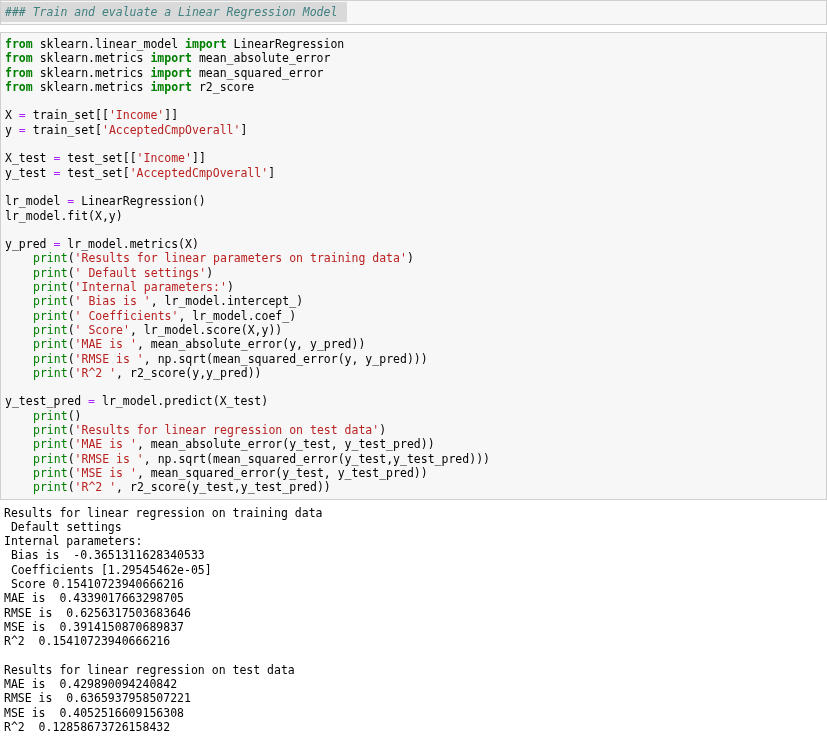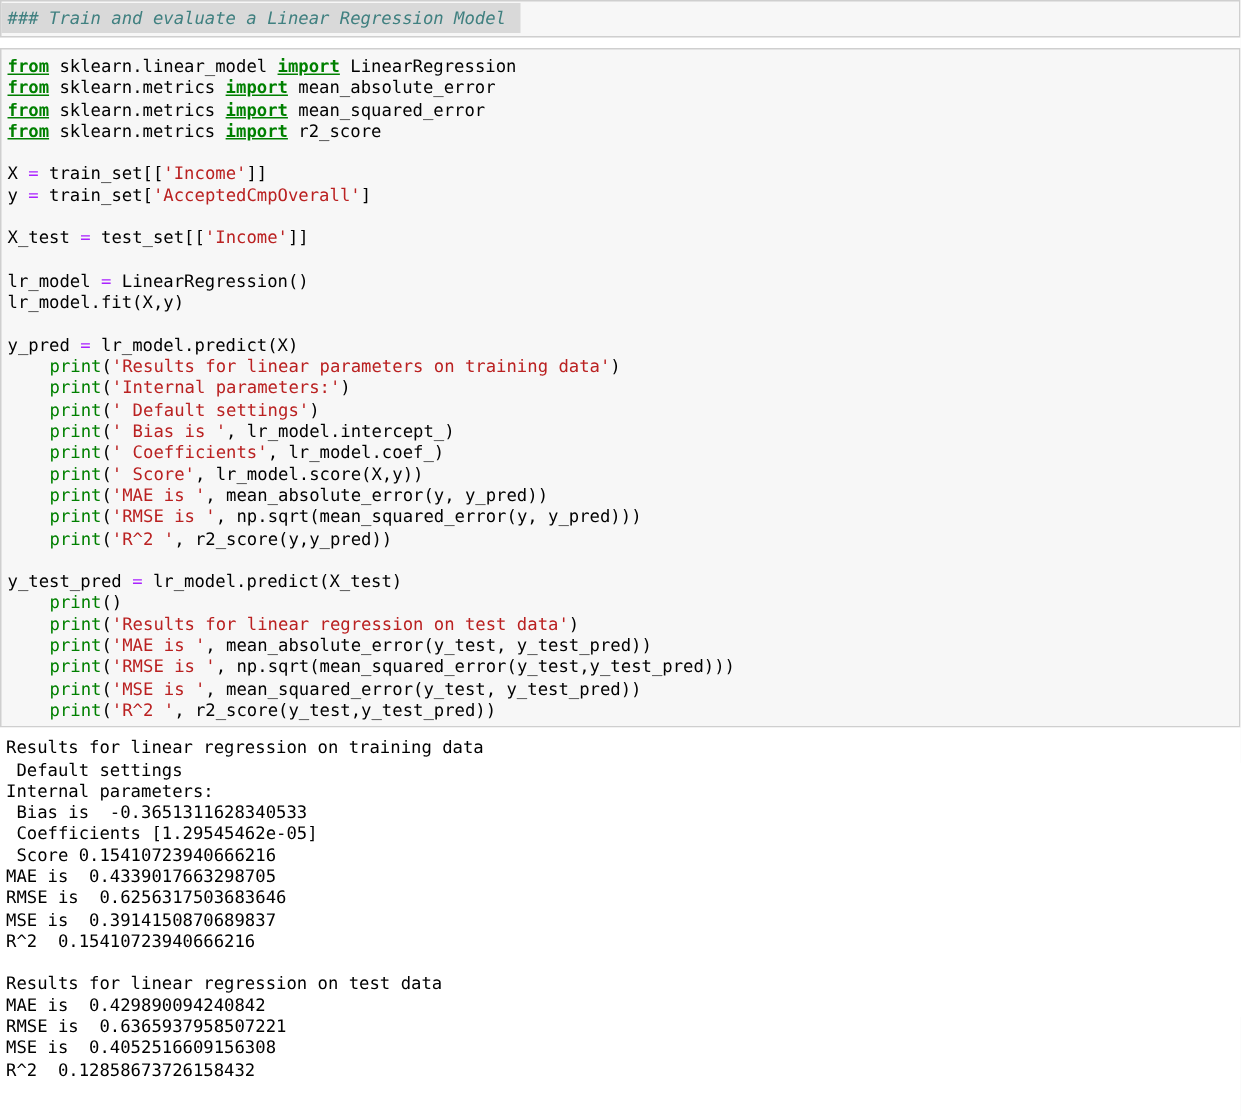--- a/index.html
+++ b/index.html
@@ -19,21 +19,21 @@
   .md-cell { padding: 1px 0 2px 0; }
   .hl {
     display: inline-block;
     background: #d9d9d9;
     padding: 3px 10px 3px 4px;
     white-space: pre;
   }
   .tok-comment { color: #408080; font-style: italic; text-align: right; }
   .code-cell { margin-top: 7px; padding: 4px 0 4px 4px; }
   .code-line { white-space: pre; line-height: 14.3px; min-height: 14.3px; }
-  .tok-kw { color: #008000; font-weight: bold; text-decoration: underline; }
+  .tok-kw { color: #008000; font-weight: bold; }
   .tok-builtin { color: #008000; margin-left: 28px; }
   .tok-str { color: #ba2121; }
   .tok-op { color: #aa22ff; }
   .tok-plain { color: #000000; }
   .output-area { padding: 6px 0 0 4px; background: #ffffff; }
   .output-area pre {
     margin: 0;
     font-family: "DejaVu Sans Mono", "Liberation Mono", monospace;
     font-size: 11.5px;
     line-height: 14.3px;
@@ -52,28 +52,29 @@
   <div>
       <div class="code-line"><span class="tok-kw">from</span><span class="tok-plain"> sklearn.linear_model </span><span class="tok-kw">import</span><span class="tok-plain"> LinearRegression</span></div>
       <div class="code-line"><span class="tok-kw">from</span><span class="tok-plain"> sklearn.metrics </span><span class="tok-kw">import</span><span class="tok-plain"> mean_absolute_error</span></div>
       <div class="code-line"><span class="tok-kw">from</span><span class="tok-plain"> sklearn.metrics </span><span class="tok-kw">import</span><span class="tok-plain"> mean_squared_error</span></div>
       <div class="code-line"><span class="tok-kw">from</span><span class="tok-plain"> sklearn.metrics </span><span class="tok-kw">import</span><span class="tok-plain"> r2_score</span></div>
       <div class="code-line"></div>
       <div class="code-line"><span class="tok-plain">X </span><span class="tok-op">=</span><span class="tok-plain"> train_set[[</span><span class="tok-str">'Income'</span><span class="tok-plain">]]</span></div>
       <div class="code-line"><span class="tok-plain">y </span><span class="tok-op">=</span><span class="tok-plain"> train_set[</span><span class="tok-str">'AcceptedCmpOverall'</span><span class="tok-plain">]</span></div>
       <div class="code-line"></div>
       <div class="code-line"><span class="tok-plain">X_test </span><span class="tok-op">=</span><span class="tok-plain"> test_set[[</span><span class="tok-str">'Income'</span><span class="tok-plain">]]</span></div>
+      <div class="code-line"><span class="tok-plain">y_test </span><span class="tok-op">=</span><span class="tok-plain"> test_set[</span><span class="tok-str">'AcceptedCmpOverall'</span><span class="tok-plain">]</span></div>
       <div class="code-line"></div>
       <div class="code-line"><span class="tok-plain">lr_model </span><span class="tok-op">=</span><span class="tok-plain"> LinearRegression()</span></div>
       <div class="code-line"><span class="tok-plain">lr_model.fit(X,y)</span></div>
       <div class="code-line"></div>
-      <div class="code-line"><span class="tok-plain">y_pred </span><span class="tok-op">=</span><span class="tok-plain"> lr_model.predict(X)</span></div>
+      <div class="code-line"><span class="tok-plain">y_pred </span><span class="tok-op">=</span><span class="tok-plain"> lr_model.metrics(X)</span></div>
       <div class="code-line"><span class="tok-builtin">print</span><span class="tok-plain">(</span><span class="tok-str">'Results for linear parameters on training data'</span><span class="tok-plain">)</span></div>
+      <div class="code-line"><span class="tok-builtin">print</span><span class="tok-plain">(</span><span class="tok-str">' Default settings'</span><span class="tok-plain">)</span></div>
       <div class="code-line"><span class="tok-builtin">print</span><span class="tok-plain">(</span><span class="tok-str">'Internal parameters:'</span><span class="tok-plain">)</span></div>
-      <div class="code-line"><span class="tok-builtin">print</span><span class="tok-plain">(</span><span class="tok-str">' Default settings'</span><span class="tok-plain">)</span></div>
       <div class="code-line"><span class="tok-builtin">print</span><span class="tok-plain">(</span><span class="tok-str">' Bias is '</span><span class="tok-plain">, lr_model.intercept_)</span></div>
       <div class="code-line"><span class="tok-builtin">print</span><span class="tok-plain">(</span><span class="tok-str">' Coefficients'</span><span class="tok-plain">, lr_model.coef_)</span></div>
       <div class="code-line"><span class="tok-builtin">print</span><span class="tok-plain">(</span><span class="tok-str">' Score'</span><span class="tok-plain">, lr_model.score(X,y))</span></div>
       <div class="code-line"><span class="tok-builtin">print</span><span class="tok-plain">(</span><span class="tok-str">'MAE is '</span><span class="tok-plain">, mean_absolute_error(y, y_pred))</span></div>
       <div class="code-line"><span class="tok-builtin">print</span><span class="tok-plain">(</span><span class="tok-str">'RMSE is '</span><span class="tok-plain">, np.sqrt(mean_squared_error(y, y_pred)))</span></div>
       <div class="code-line"><span class="tok-builtin">print</span><span class="tok-plain">(</span><span class="tok-str">'R^2 '</span><span class="tok-plain">, r2_score(y,y_pred))</span></div>
       <div class="code-line"></div>
       <div class="code-line"><span class="tok-plain">y_test_pred </span><span class="tok-op">=</span><span class="tok-plain"> lr_model.predict(X_test)</span></div>
       <div class="code-line"><span class="tok-builtin">print</span><span class="tok-plain">()</span></div>
       <div class="code-line"><span class="tok-builtin">print</span><span class="tok-plain">(</span><span class="tok-str">'Results for linear regression on test data'</span><span class="tok-plain">)</span></div>

